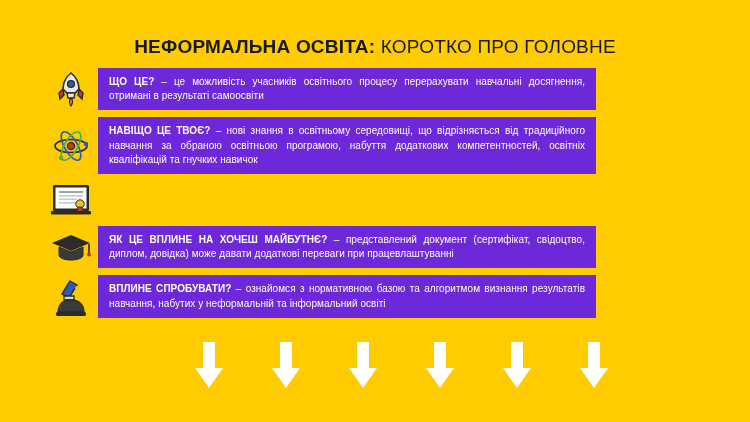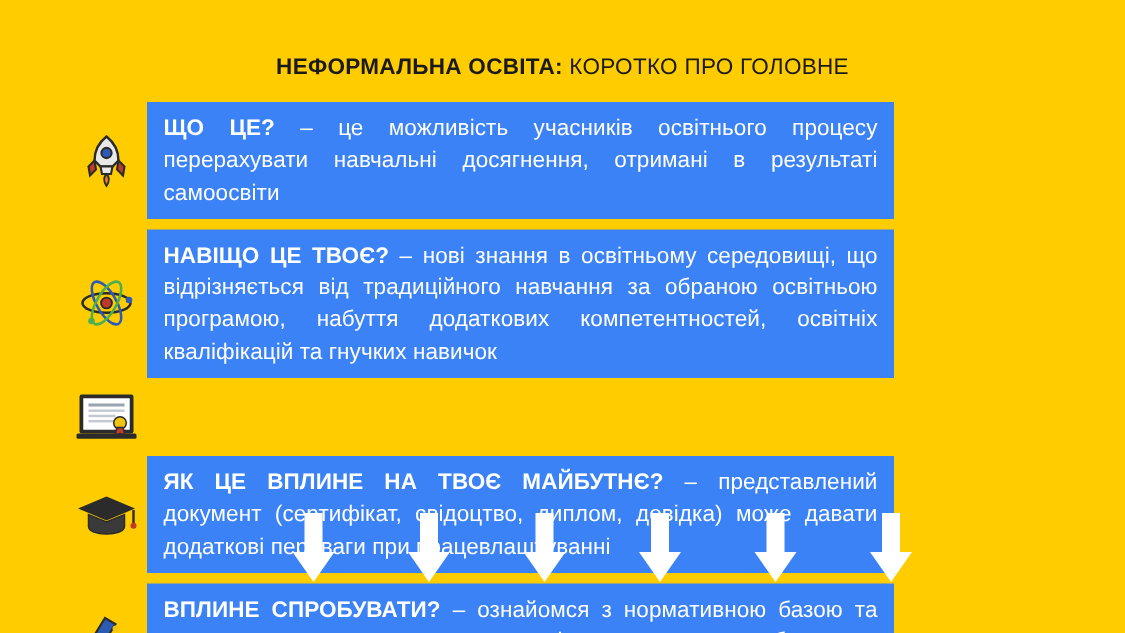--- a/index.html
+++ b/index.html
@@ -19,21 +19,21 @@
     width: 750px;
     height: 422px;
     box-sizing: border-box;
   }
   .title {
     position: absolute;
     top: 36px;
     left: 0;
     width: 750px;
     text-align: center;
-    font-size: 15px;
+    font-size: 19px;
     color: #1a1a1a;
     letter-spacing: 0.2px;
     white-space: nowrap;
   }
   .title .strong {
     font-weight: bold;
   }
   .title .light {
     font-weight: normal;
   }
@@ -55,23 +55,23 @@
     min-width: 54px;
     display: flex;
     align-items: center;
     justify-content: center;
     align-self: center;
   }
   .icon-cell svg {
     display: block;
   }
   .bar {
-    background: #3b82f6;
+    background: #6d28d9;
     color: #ffffff;
-    font-size: 15px;
+    font-size: 10px;
     line-height: 1.42;
     padding: 7px 11px 7px 11px;
     width: 498px;
     box-sizing: border-box;
     text-align: justify;
     text-justify: inter-word;
     letter-spacing: 0.05px;
   }
   .bar b {
     font-weight: bold;
@@ -156,21 +156,21 @@
     <div class="row">
       <div class="icon-cell">
         <svg width="44" height="34" viewBox="0 0 44 34">
           <path d="M22 5L3 13l19 8 19-8z" fill="#2b2b2b"></path>
           <path d="M10 17v8c0 3 5.5 5 12 5s12-2 12-5v-8l-12 5z" fill="#3a3a3a" stroke="#2b2b2b" stroke-width="1"></path>
           <path d="M40 14v9" stroke="#2b2b2b" stroke-width="1.6"></path>
           <circle cx="40" cy="24.5" r="2" fill="#C0392B"></circle>
         </svg>
       </div>
       <div class="bar">
-        <b>ЯК ЦЕ ВПЛИНЕ НА ТВОЄ МАЙБУТНЄ?</b><span> – представлений документ (сертифікат, свідоцтво, диплом, довідка) може давати додаткові переваги при працевлаштуванні</span>
+        <b>ЯК ЦЕ ВПЛИНЕ НА ХОЧЕШ МАЙБУТНЄ?</b><span> – представлений документ (сертифікат, свідоцтво, диплом, довідка) може давати додаткові переваги при працевлаштуванні</span>
       </div>
     </div>
 
     <div class="row">
       <div class="icon-cell">
         <svg width="38" height="42" viewBox="0 0 38 42">
           <path d="M18 5l7 4-8 13-7-4z" fill="#2B5BB5" stroke="#2b2b2b" stroke-width="1.4"></path>
           <path d="M12 20h10v4H12z" fill="#d8d8d8" stroke="#2b2b2b" stroke-width="1.3"></path>
           <path d="M14 24c-5 2-8 7-8 12h26c0-7-5-12-12-12z" fill="#3a3a3a" stroke="#2b2b2b" stroke-width="1.3"></path>
           <rect x="4" y="36" width="30" height="4" rx="1.5" fill="#2b2b2b"></rect>

